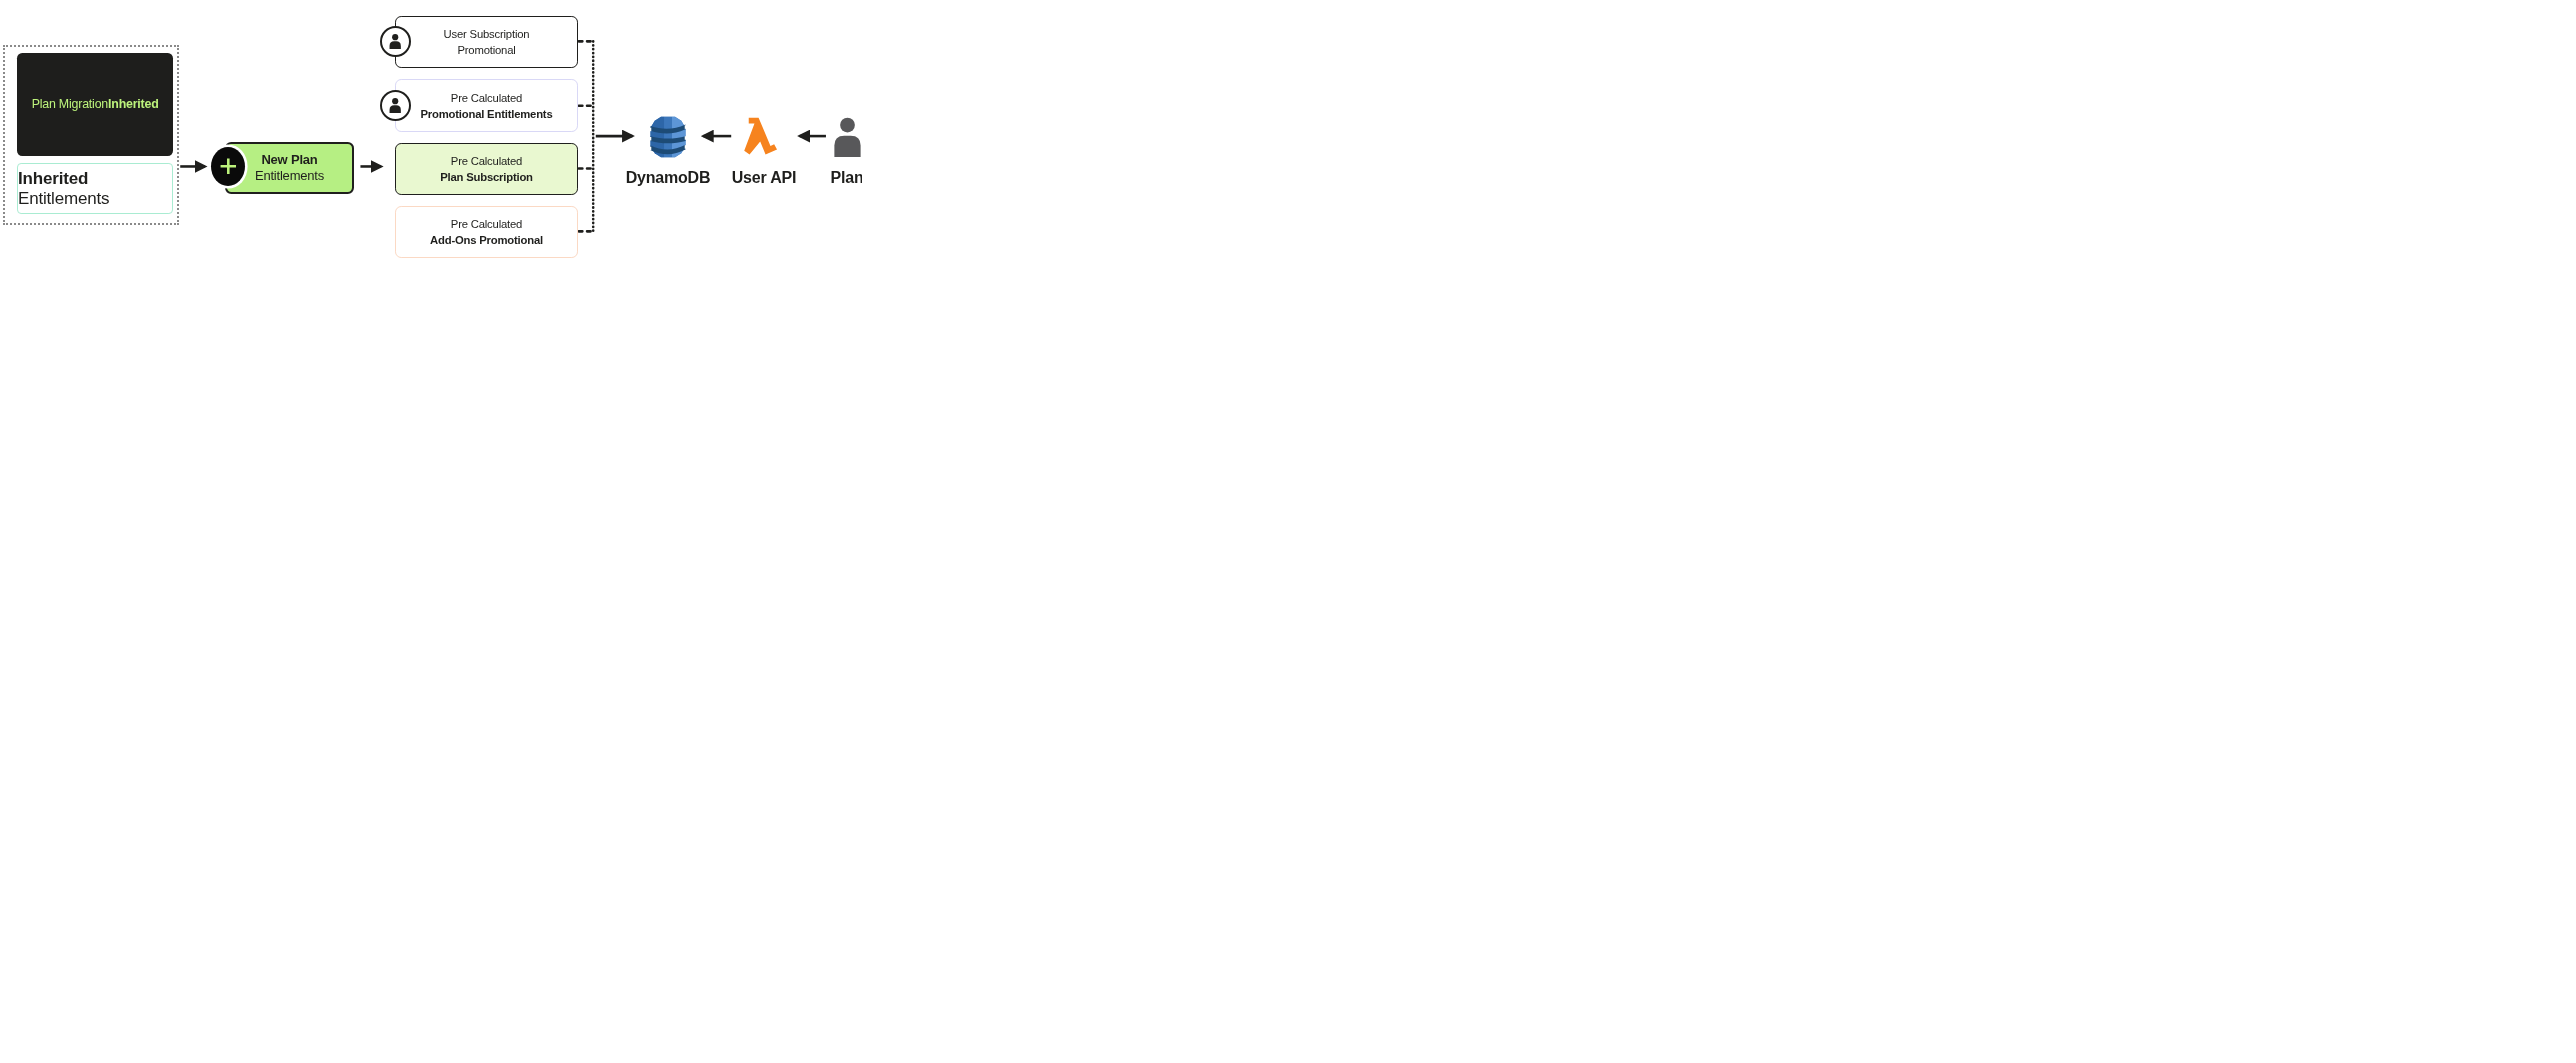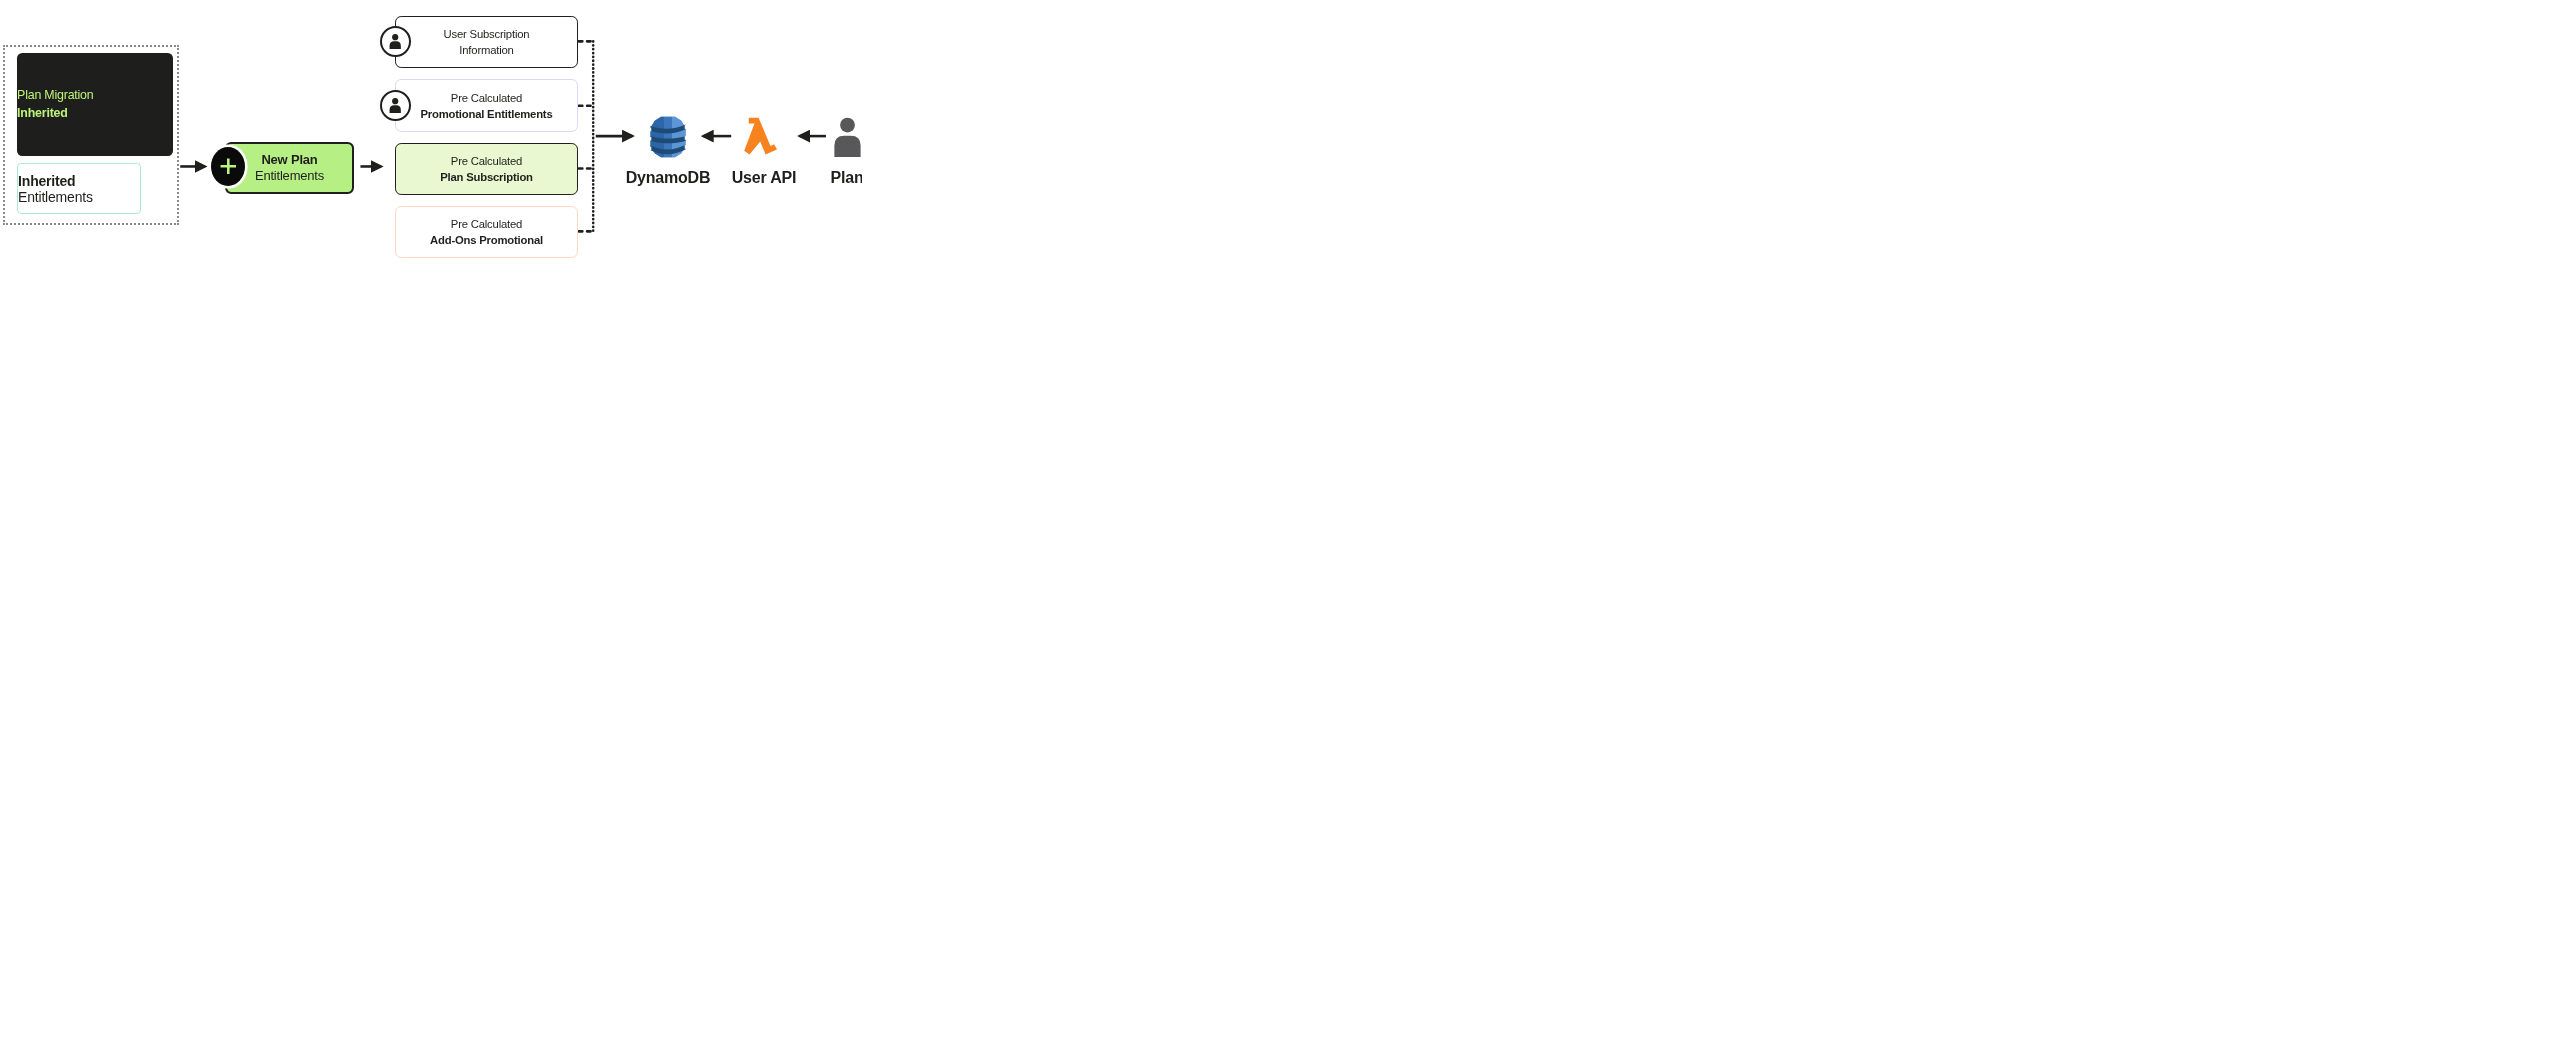--- a/index.html
+++ b/index.html
@@ -14,26 +14,26 @@
   }
   .overlay{position:absolute;left:0;top:0;z-index:1;}
   .box{position:absolute;box-sizing:border-box;display:flex;flex-direction:column;
        align-items:center;justify-content:center;text-align:left;z-index:2;background:#fff;}
   .b{font-weight:700;}
 
   
   .trigger-group{position:absolute;left:3.1px;top:45px;width:176px;height:180px;
        border:2.1px dotted #8a8a8a;box-sizing:border-box;z-index:2;}
   .dark-box{position:absolute;left:12px;top:6.2px;width:156px;height:103px;
-       background:#1e1e1c;border-radius:5.2px;display:flex;flex-direction:column;
-       align-items:flex-start;justify-content:center;text-align:center;}
+       background:#1e1e1c;border-radius:5.2px;display:flex;
+       align-items:center;justify-content:center;text-align:center;}
   .dark-box div{color:#bdf37c;font-size:12.4px;line-height:17.5px;}
-  .inherited-box{position:absolute;left:12px;top:116px;width:124px;height:51px;
+  .inherited-box{position:absolute;left:12px;top:116px;width:156px;height:51px;
        background:#ffffff;border:1.5px solid #a9ecd2;border-radius:4.1px;box-sizing:border-box;
-       display:flex;align-items:center;justify-content:center;font-size:14px;}
+       display:flex;align-items:center;justify-content:center;font-size:17px;}
 
   
   .plus-node{position:absolute;left:211px;top:147px;width:34px;height:39px;
        background:#0a0a0a;border-radius:50%;box-shadow:0 0 0 2.6px #ffffff;z-index:3;
        display:flex;align-items:center;justify-content:center;}
 
   
   .new-plan{left:225px;top:142px;width:129px;height:52px;
        background:#b6ef83;border:2.1px solid #1f1f1d;border-radius:6.2px;
        font-size:13px;line-height:16px;}
@@ -106,21 +106,21 @@
   </div>
 
   <div class="box src src1">
     <div class="badge">
       <svg width="14.4" height="16.5" viewBox="0 0 28 32">
         <circle cx="14" cy="8" r="6" fill="#1f1f1d"></circle>
         <path d="M3,32 V25 Q3,16 12,16 H16 Q25,16 25,25 V32 Z" fill="#1f1f1d"></path>
       </svg>
     </div>
     <div>User Subscription</div>
-    <div>Information</div>
+    <div>Promotional</div>
   </div>
 
   <div class="box src src2">
     <div class="badge">
       <svg width="14.4" height="16.5" viewBox="0 0 28 32">
         <circle cx="14" cy="8" r="6" fill="#1f1f1d"></circle>
         <path d="M3,32 V25 Q3,16 12,16 H16 Q25,16 25,25 V32 Z" fill="#1f1f1d"></path>
       </svg>
     </div>
     <div>Pre Calculated</div>

